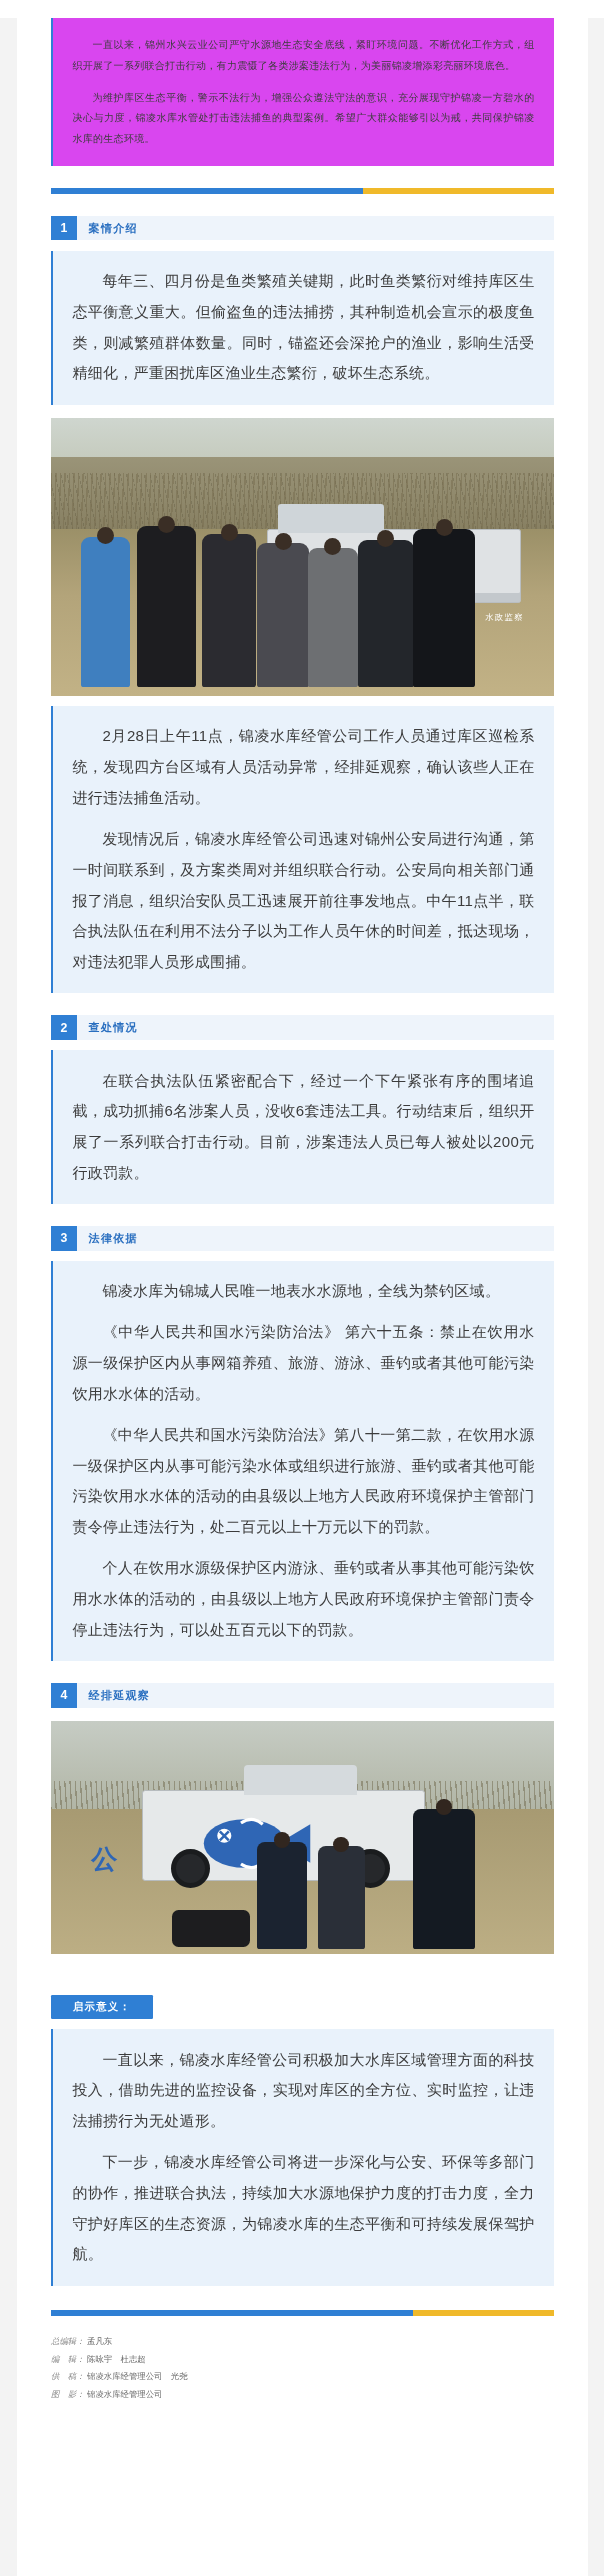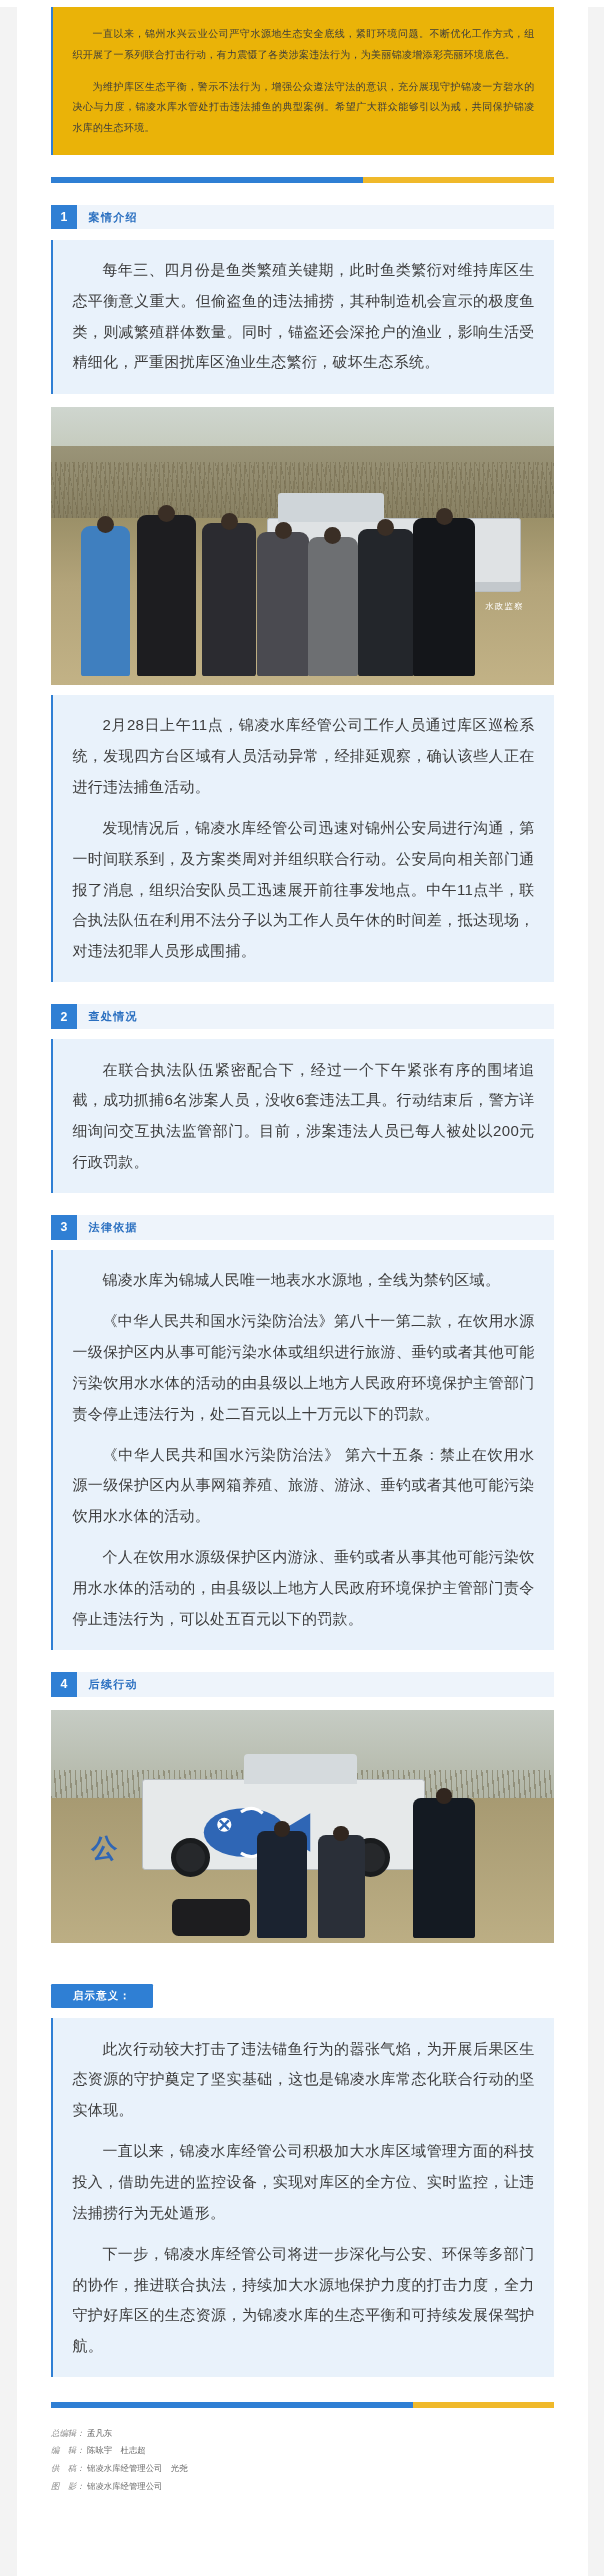--- a/index.html
+++ b/index.html
@@ -32,22 +32,22 @@
 
   .content {
     position: relative;
     margin: 0 17px;
     padding: 0 0 0 0;
     background: #ffffff;
   }
 
   
   .intro {
-    margin: 7px 34px 0 34px;
-    background: #eab308;
+    margin: 18px 34px 0 34px;
+    background: #d946ef;
     border-left: 2.6px solid #2f7fd4;
     padding: 17px 19.4px 17px 19.4px;
     box-sizing: border-box;
   }
   .intro p {
     margin: 0 0 11.6px 0;
     font-size: 10px;
     line-height: 2.05;
     text-align: justify;
     letter-spacing: 0.3px;
@@ -320,37 +320,37 @@
     <div class="body-block">
       <p>2月28日上午11点，锦凌水库经管公司工作人员通过库区巡检系统，发现四方台区域有人员活动异常，经排延观察，确认该些人正在进行违法捕鱼活动。</p>
       <p>发现情况后，锦凌水库经管公司迅速对锦州公安局进行沟通，第一时间联系到，及方案类周对并组织联合行动。公安局向相关部门通报了消息，组织治安队员工迅速展开前往事发地点。中午11点半，联合执法队伍在利用不法分子以为工作人员午休的时间差，抵达现场，对违法犯罪人员形成围捕。</p>
     </div>
 
     <div class="section-head">
       <div class="num">2</div>
       <div class="title">查处情况</div>
     </div>
     <div class="body-block">
-      <p>在联合执法队伍紧密配合下，经过一个下午紧张有序的围堵追截，成功抓捕6名涉案人员，没收6套违法工具。行动结束后，警方详细询问交互执法监管部门。目前，涉案违法人员已每人被处以200元行政罚款。</p>
+      <p>在联合执法队伍紧密配合下，经过一个下午紧张有序的围堵追截，成功抓捕6名涉案人员，没收6套违法工具。行动结束后，组织开展了一系列联合打击行动。目前，涉案违法人员已每人被处以200元行政罚款。</p>
     </div>
 
     <div class="section-head">
       <div class="num">3</div>
       <div class="title">法律依据</div>
     </div>
     <div class="body-block">
       <p>锦凌水库为锦城人民唯一地表水水源地，全线为禁钓区域。</p>
+      <p>《中华人民共和国水污染防治法》 第六十五条：禁止在饮用水源一级保护区内从事网箱养殖、旅游、游泳、垂钓或者其他可能污染饮用水水体的活动。</p>
       <p>《中华人民共和国水污染防治法》第八十一第二款，在饮用水源一级保护区内从事可能污染水体或组织进行旅游、垂钓或者其他可能污染饮用水水体的活动的由县级以上地方人民政府环境保护主管部门责令停止违法行为，处二百元以上十万元以下的罚款。</p>
-      <p>《中华人民共和国水污染防治法》 第六十五条：禁止在饮用水源一级保护区内从事网箱养殖、旅游、游泳、垂钓或者其他可能污染饮用水水体的活动。</p>
       <p>个人在饮用水源级保护区内游泳、垂钓或者从事其他可能污染饮用水水体的活动的，由县级以上地方人民政府环境保护主管部门责令停止违法行为，可以处五百元以下的罚款。</p>
     </div>
 
     <div class="section-head">
       <div class="num">4</div>
-      <div class="title">后续行动</div>
+      <div class="title">经排延观察</div>
     </div>
 
     <div class="photo-wrap">
       <div class="photo p2">
         <div class="sky"></div>
         <div class="ridge"></div>
         <div class="ground"></div>
         <div class="pickup">
           <div class="wheel w1"></div>
           <div class="wheel w2"></div>
@@ -368,21 +368,20 @@
         <div class="officer oa"></div>
         <div class="officer ob"></div>
         <div class="officer oc"></div>
       </div>
     </div>
 
     <div class="highlight-head">
       <div class="pill">启示意义：</div>
     </div>
     <div class="body-block">
-      <p>此次行动较大打击了违法锚鱼行为的嚣张气焰，为开展后果区生态资源的守护奠定了坚实基础，这也是锦凌水库常态化联合行动的坚实体现。</p>
       <p>一直以来，锦凌水库经管公司积极加大水库区域管理方面的科技投入，借助先进的监控设备，实现对库区的全方位、实时监控，让违法捕捞行为无处遁形。</p>
       <p>下一步，锦凌水库经管公司将进一步深化与公安、环保等多部门的协作，推进联合执法，持续加大水源地保护力度的打击力度，全力守护好库区的生态资源，为锦凌水库的生态平衡和可持续发展保驾护航。</p>
     </div>
 
     <div class="foot-divider">
       <div class="seg-blue"></div>
       <div class="seg-gold"></div>
     </div>
 
     <div class="footer">

